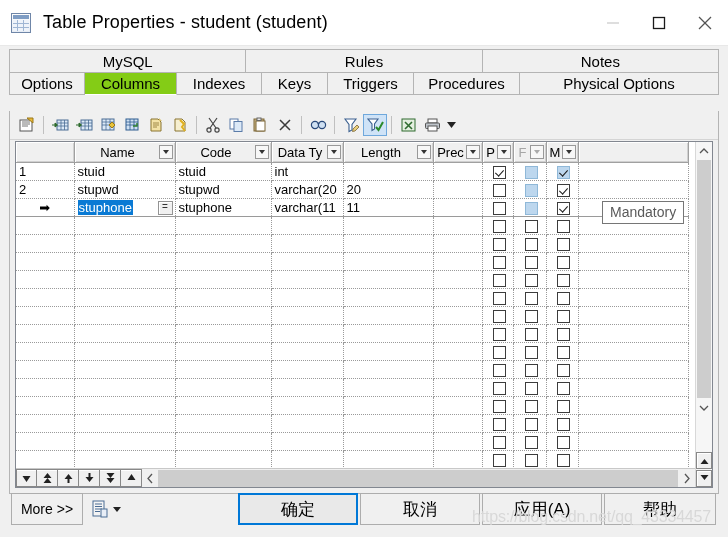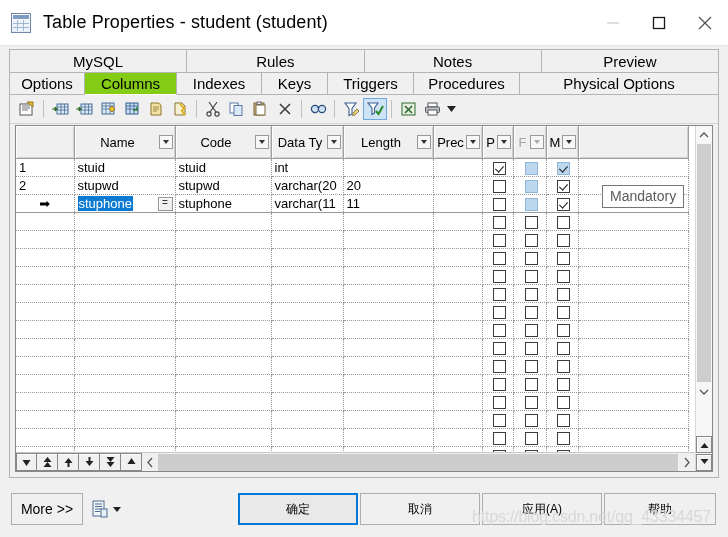--- a/index.html
+++ b/index.html
@@ -66,21 +66,21 @@
   }
   .win-btn {
     width: 46px; height: 45px;
     display: flex; align-items: center; justify-content: center;
     cursor: default;
   }
   .win-btn svg { display: block; }
 
   
   .tabs-wrap {
-    margin: 3px 9px 0 9px;
+    margin: 3px 9px 16px 9px;
     position: relative;
     text-align: right;
   }
   .tab-row {
     display: flex;
     height: 23px;
   }
   .tab {
     flex: 1;
     display: flex;
@@ -176,21 +176,21 @@
     font-size: 13px;
     padding: 0;
     position: relative;
     cursor: default;
     box-shadow: inset 1px 1px 0 #ffffff, inset -1px -1px 0 #d0d0d0;
   }
   table.grid th .hcell {
     display: flex;
     align-items: center;
     justify-content: center;
-    height: 32px;
+    height: 20px;
     padding: 0 2px;
     overflow: hidden;
     white-space: nowrap;
   }
   table.grid th .hlabel { flex: 1; text-align: center; overflow: hidden; }
   th.disabled .hlabel { color: #a6a6a6; }
   .filt {
     width: 14px; height: 14px;
     border: 1px solid #999;
     background: #f7f7f7;
@@ -399,21 +399,21 @@
     cursor: default;
   }
   .dlg-btn {
     position: absolute;
     top: 11px;
     width: 120px; height: 32px;
     background: #f0f0f0;
     border: 1px solid #adadad;
     box-sizing: border-box;
     display: flex; align-items: center; justify-content: center;
-    font-size: 12px;
+    font-size: 17px;
     cursor: default;
   }
   .dlg-btn.default {
     border: 2px solid #0078d7;
     background: #e9e9e9;
   }
   .dlg-btn.b-ok { left: 238px; }
   .dlg-btn.b-cancel { left: 360px; }
   .dlg-btn.b-apply { left: 482px; }
   .dlg-btn.b-help { left: 604px; width: 112px; }
@@ -458,23 +458,20 @@
 <div class="tabs-wrap">
   <div class="tab-row row1">
     <div class="tab">
         <span>MySQL</span>
       </div>
     <div class="tab">
         <span>Rules</span>
       </div>
     <div class="tab">
         <span>Notes</span>
-      </div>
-    <div class="tab">
-        <span>Preview</span>
       </div>
   </div>
   <div class="tab-row row2">
     <div class="tab" style="flex:0 0 76px">
         <span>Options</span>
       </div>
     <div class="tab active" style="flex:0 0 92px">
         <span>Columns</span>
       </div>
     <div class="tab" style="flex:0 0 85px">

